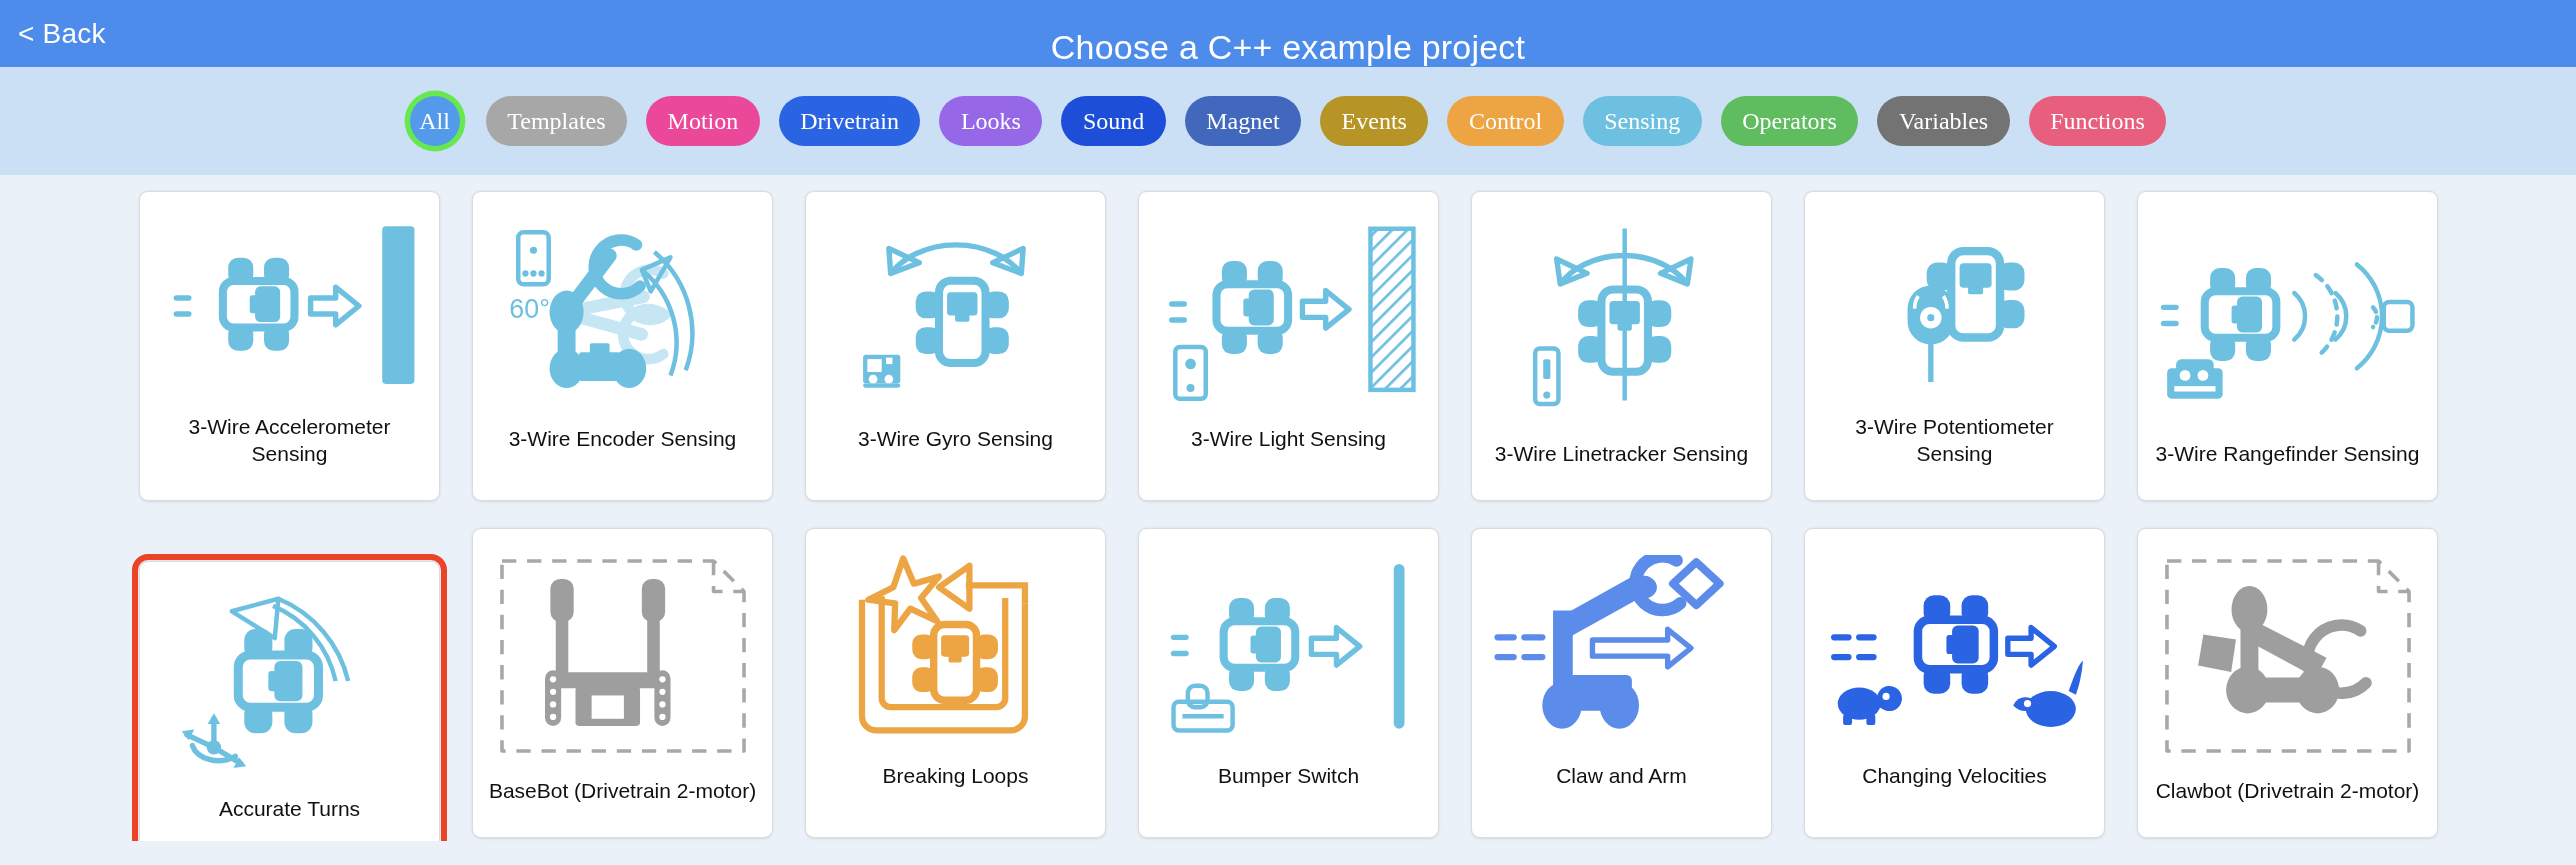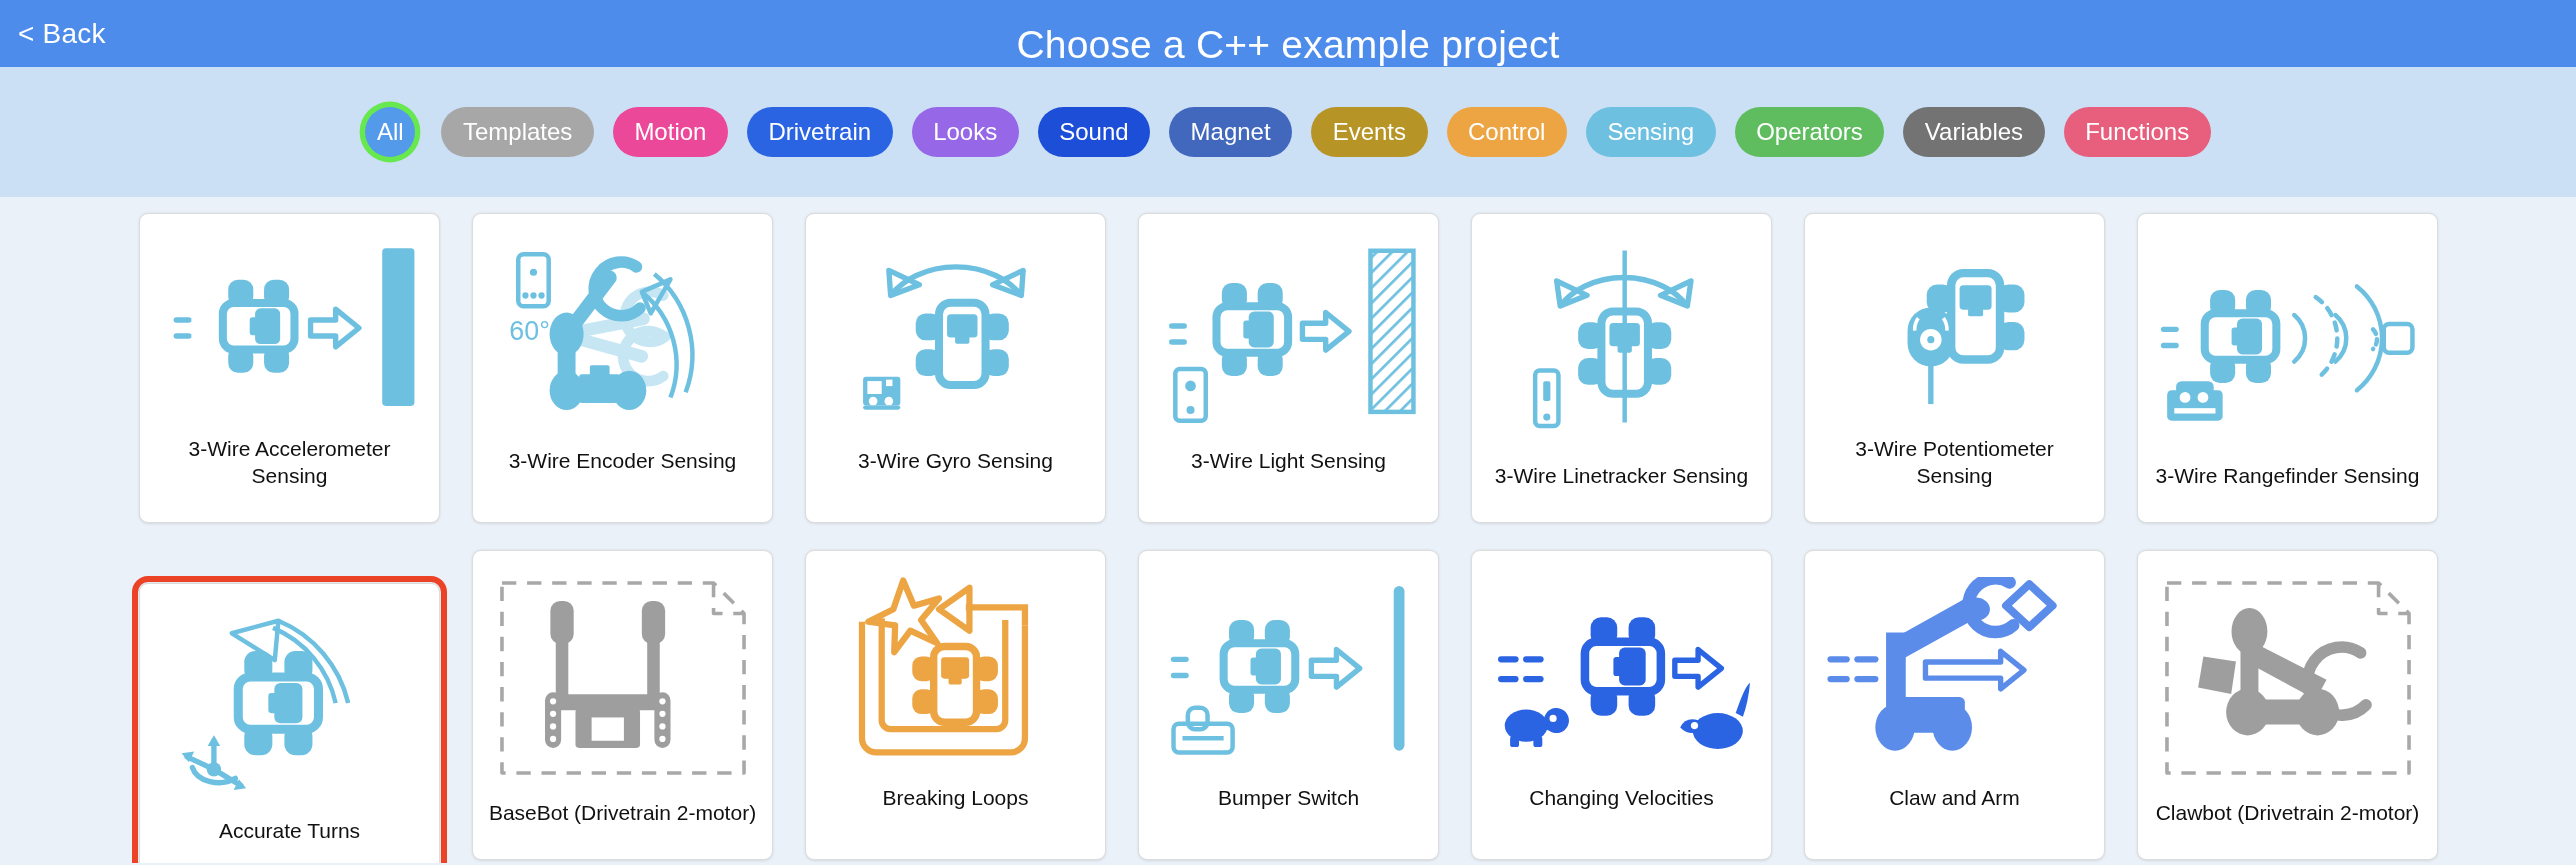--- a/index.html
+++ b/index.html
@@ -25,33 +25,34 @@
     left: 18px; top: 50%;
     transform: translateY(-50%);
     color: #ffffff;
     font-size: 28px;
     letter-spacing: 0.2px;
     cursor: pointer;
     white-space: nowrap;
   }
   .header-title {
     color: #ffffff;
-    font-size: 39px;
+    font-size: 34px;
     letter-spacing: 0.2px;
     white-space: nowrap;
   }
 
   
   .pill-band {
-    height: 130px;
+    height: 108px;
     background: #cce0f5;
     display: flex;
     align-items: center;
     justify-content: center;
     gap: 19px;
+    font-family: Liberation Serif, serif;
   }
   .pill {
     height: 50px;
     border-radius: 25px;
     display: flex;
     align-items: center;
     justify-content: center;
     padding: 0 21.5px;
     color: #ffffff;
     font-size: 24px;
@@ -485,20 +486,44 @@
         <rect x="32" y="146" width="22" height="24" rx="8"></rect>
       </g>
       <line x1="26" y1="180" x2="72" y2="180" stroke="#6ec0e0" stroke-width="5"></line>
     </svg>
         </div>
         <div class="card-label">Bumper Switch</div>
       </div>
       <div class="card">
         <div class="card-art">
           <svg width="260" height="188" viewBox="0 0 290 210">
+      <g stroke="#5b8cea" stroke-width="7" stroke-linecap="round">
+        <line x1="6" y1="92" x2="24" y2="92"></line>
+              <line x1="36" y1="92" x2="56" y2="92"></line>
+        <line x1="6" y1="114" x2="24" y2="114"></line>
+              <line x1="36" y1="114" x2="56" y2="114"></line>
+      </g>
+      <g fill="#5b8cea">
+        <rect x="68" y="62" width="22" height="92"></rect>
+        <path d="M74 70 L160 22 l12 22 l-86 48 z"></path>
+        <ellipse cx="168" cy="36" rx="16" ry="13"></ellipse>
+        <rect x="80" y="134" width="76" height="40" rx="6"></rect>
+        <ellipse cx="78" cy="168" rx="22" ry="26"></ellipse>
+        <ellipse cx="142" cy="168" rx="22" ry="26"></ellipse>
+      </g>
+      <path d="M206 6 a30 30 0 1 0 4 48" fill="none" stroke="#5b8cea" stroke-width="14" stroke-linecap="round"></path>
+      <path d="M228 8 l26 24 l-26 24 l-26 -24 z" fill="none" stroke="#5b8cea" stroke-width="9" stroke-linejoin="round"></path>
+      <path d="M112 95 h84 v-12 l26 21 l-26 21 v-12 h-84 z" fill="none" stroke="#5b8cea" stroke-width="6" stroke-linejoin="round"></path>
+    </svg>
+        </div>
+        <div class="card-label">Claw and Arm</div>
+      </div>
+      <div class="card">
+        <div class="card-art">
+          <svg width="260" height="188" viewBox="0 0 290 210">
       <g stroke="#2b64e3" stroke-width="7" stroke-linecap="round">
         <line x1="10" y1="92" x2="26" y2="92"></line>
               <line x1="38" y1="92" x2="54" y2="92"></line>
         <line x1="10" y1="114" x2="26" y2="114"></line>
               <line x1="38" y1="114" x2="54" y2="114"></line>
       </g>
 
    <g transform="translate(146,100) scale(1.06)" fill="#2b64e3">
      <rect x="-34" y="-52" width="28" height="30" rx="11"></rect>
      <rect x="6" y="-52" width="28" height="30" rx="11"></rect>
@@ -518,44 +543,20 @@
       </g>
       <g fill="#2b64e3">
         <ellipse cx="252" cy="172" rx="28" ry="20"></ellipse>
         <path d="M272 152 q10 -30 16 -34 q-2 22 -8 38 z"></path>
         <path d="M230 160 q-14 -4 -20 8 q10 10 22 4 z"></path>
         <circle cx="226" cy="166" r="4" fill="#fff"></circle>
       </g>
     </svg>
         </div>
         <div class="card-label">Changing Velocities</div>
-      </div>
-      <div class="card">
-        <div class="card-art">
-          <svg width="260" height="188" viewBox="0 0 290 210">
-      <g stroke="#5b8cea" stroke-width="7" stroke-linecap="round">
-        <line x1="6" y1="92" x2="24" y2="92"></line>
-              <line x1="36" y1="92" x2="56" y2="92"></line>
-        <line x1="6" y1="114" x2="24" y2="114"></line>
-              <line x1="36" y1="114" x2="56" y2="114"></line>
-      </g>
-      <g fill="#5b8cea">
-        <rect x="68" y="62" width="22" height="92"></rect>
-        <path d="M74 70 L160 22 l12 22 l-86 48 z"></path>
-        <ellipse cx="168" cy="36" rx="16" ry="13"></ellipse>
-        <rect x="80" y="134" width="76" height="40" rx="6"></rect>
-        <ellipse cx="78" cy="168" rx="22" ry="26"></ellipse>
-        <ellipse cx="142" cy="168" rx="22" ry="26"></ellipse>
-      </g>
-      <path d="M206 6 a30 30 0 1 0 4 48" fill="none" stroke="#5b8cea" stroke-width="14" stroke-linecap="round"></path>
-      <path d="M228 8 l26 24 l-26 24 l-26 -24 z" fill="none" stroke="#5b8cea" stroke-width="9" stroke-linejoin="round"></path>
-      <path d="M112 95 h84 v-12 l26 21 l-26 21 v-12 h-84 z" fill="none" stroke="#5b8cea" stroke-width="6" stroke-linejoin="round"></path>
-    </svg>
-        </div>
-        <div class="card-label">Claw and Arm</div>
       </div>
       <div class="card two-line">
         <div class="card-art">
           <svg width="260" height="208" viewBox="0 0 290 232">
         <path d="M10 10 h236 l34 34 v178 h-270 z" fill="none" stroke="#a8a8a8" stroke-width="4" stroke-dasharray="16 12" stroke-linejoin="round"></path>
         <path d="M246 10 v34 h34" fill="none" stroke="#a8a8a8" stroke-width="4" stroke-dasharray="16 12" stroke-linejoin="round"></path>
         <g transform="translate(0,14)">
       <g fill="#9e9e9e">
         <ellipse cx="102" cy="50" rx="20" ry="26"></ellipse>
         <rect x="92" y="70" width="20" height="48"></rect>

